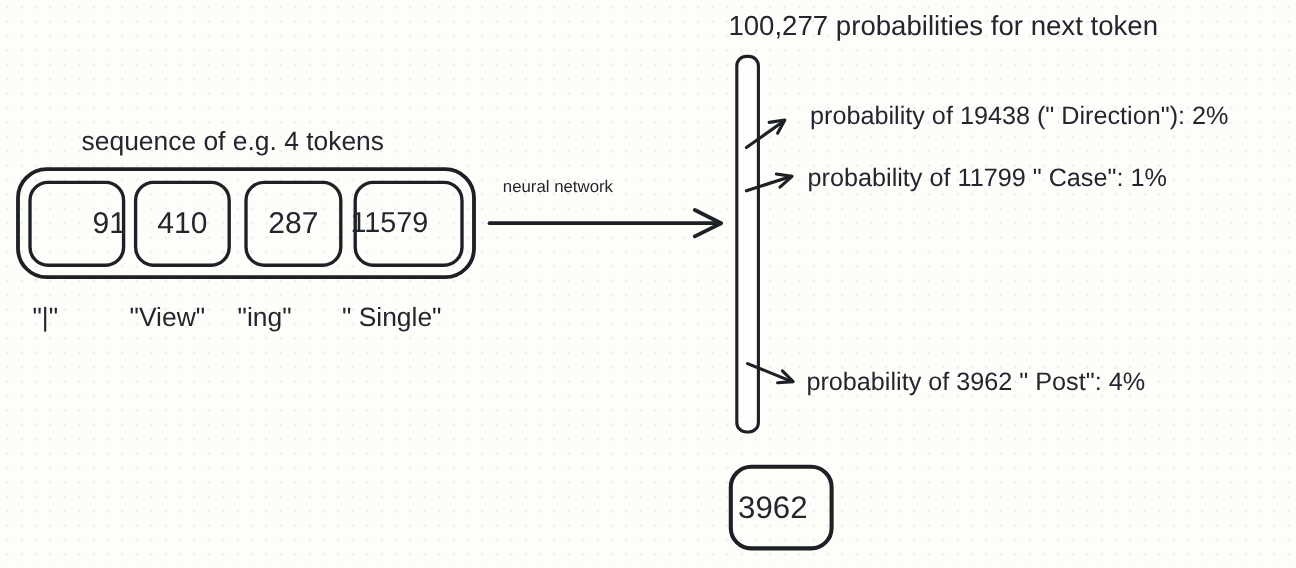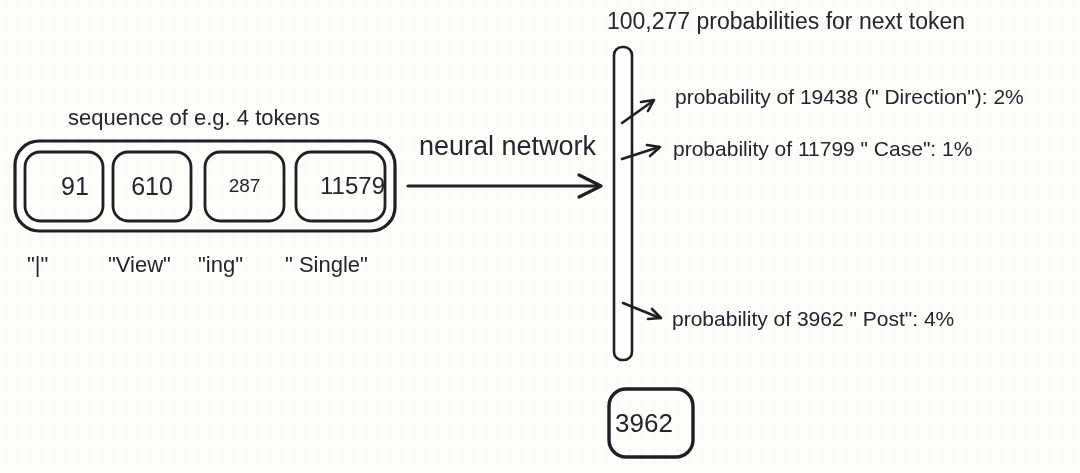--- a/index.html
+++ b/index.html
@@ -66,31 +66,31 @@
     <g>
       <line x1="623" y1="303" x2="660" y2="318" stroke-width="2.6"></line>
       <polyline points="652,309 661,318 648,319" stroke-width="2.6"></polyline>
     </g>
 
     <rect x="609" y="389" width="84" height="68" rx="17" stroke-width="3.4"></rect>
   </svg>
 
   <div class="t center" style="left:68px; top:106px; width:266px; font-size:22px;">sequence of e.g. 4 tokens</div>
 
-  <div class="t flexc" style="left:25px;  top:152px; width:100px; height:69px; font-size:25px;">91</div>
-  <div class="t flexc" style="left:113px; top:152px; width:78px; height:69px; font-size:25px;">610</div>
-  <div class="t flexc" style="left:205px; top:152px; width:79px; height:69px; font-size:19px;">287</div>
-  <div class="t flexc" style="left:308px; top:152px; width:89px; height:69px; font-size:24px;">11579</div>
+  <div class="t flexc" style="left:25px;  top:152px; width:100px; height:69px; font-size:25px;padding-left:16px;">91</div>
+  <div class="t flexc" style="left:113px; top:152px; width:78px; height:69px; font-size:25px;">410</div>
+  <div class="t flexc" style="left:205px; top:152px; width:79px; height:69px; font-size:25px;">287</div>
+  <div class="t flexc" style="left:280px; top:152px; width:89px; height:69px; font-size:24px;">11579</div>
 
   <div class="t center" style="left:27px;  top:253px; width:60px;  font-size:22px;">"|"</div>
   <div class="t center" style="left:108px; top:253px; width:80px;  font-size:22px;">"View"</div>
   <div class="t center" style="left:198px; top:253px; width:80px;  font-size:22px;">"ing"</div>
   <div class="t center" style="left:285px; top:253px; width:100px; font-size:22px;">" Single"</div>
 
-  <div class="t center" style="left:419px; top:132px; width:160px; font-size:27px;">neural network</div>
+  <div class="t center" style="left:419px; top:148px; width:160px; font-size:14px;">neural network</div>
 
   <div class="t" style="left:607px; top:9px; font-size:23px;">100,277 probabilities for next token</div>
 
   <div class="t" style="left:675px; top:85px; font-size:21px;">probability of 19438 (" Direction"): 2%</div>
   <div class="t" style="left:673px; top:137px; font-size:21px;">probability of 11799 " Case": 1%</div>
   <div class="t" style="left:672px; top:307px; font-size:21px;">probability of 3962 " Post": 4%</div>
 
   <div class="t flexc" style="left:609px; top:389px; width:70px; height:68px; font-size:26px;">3962</div>
 
 </div>

